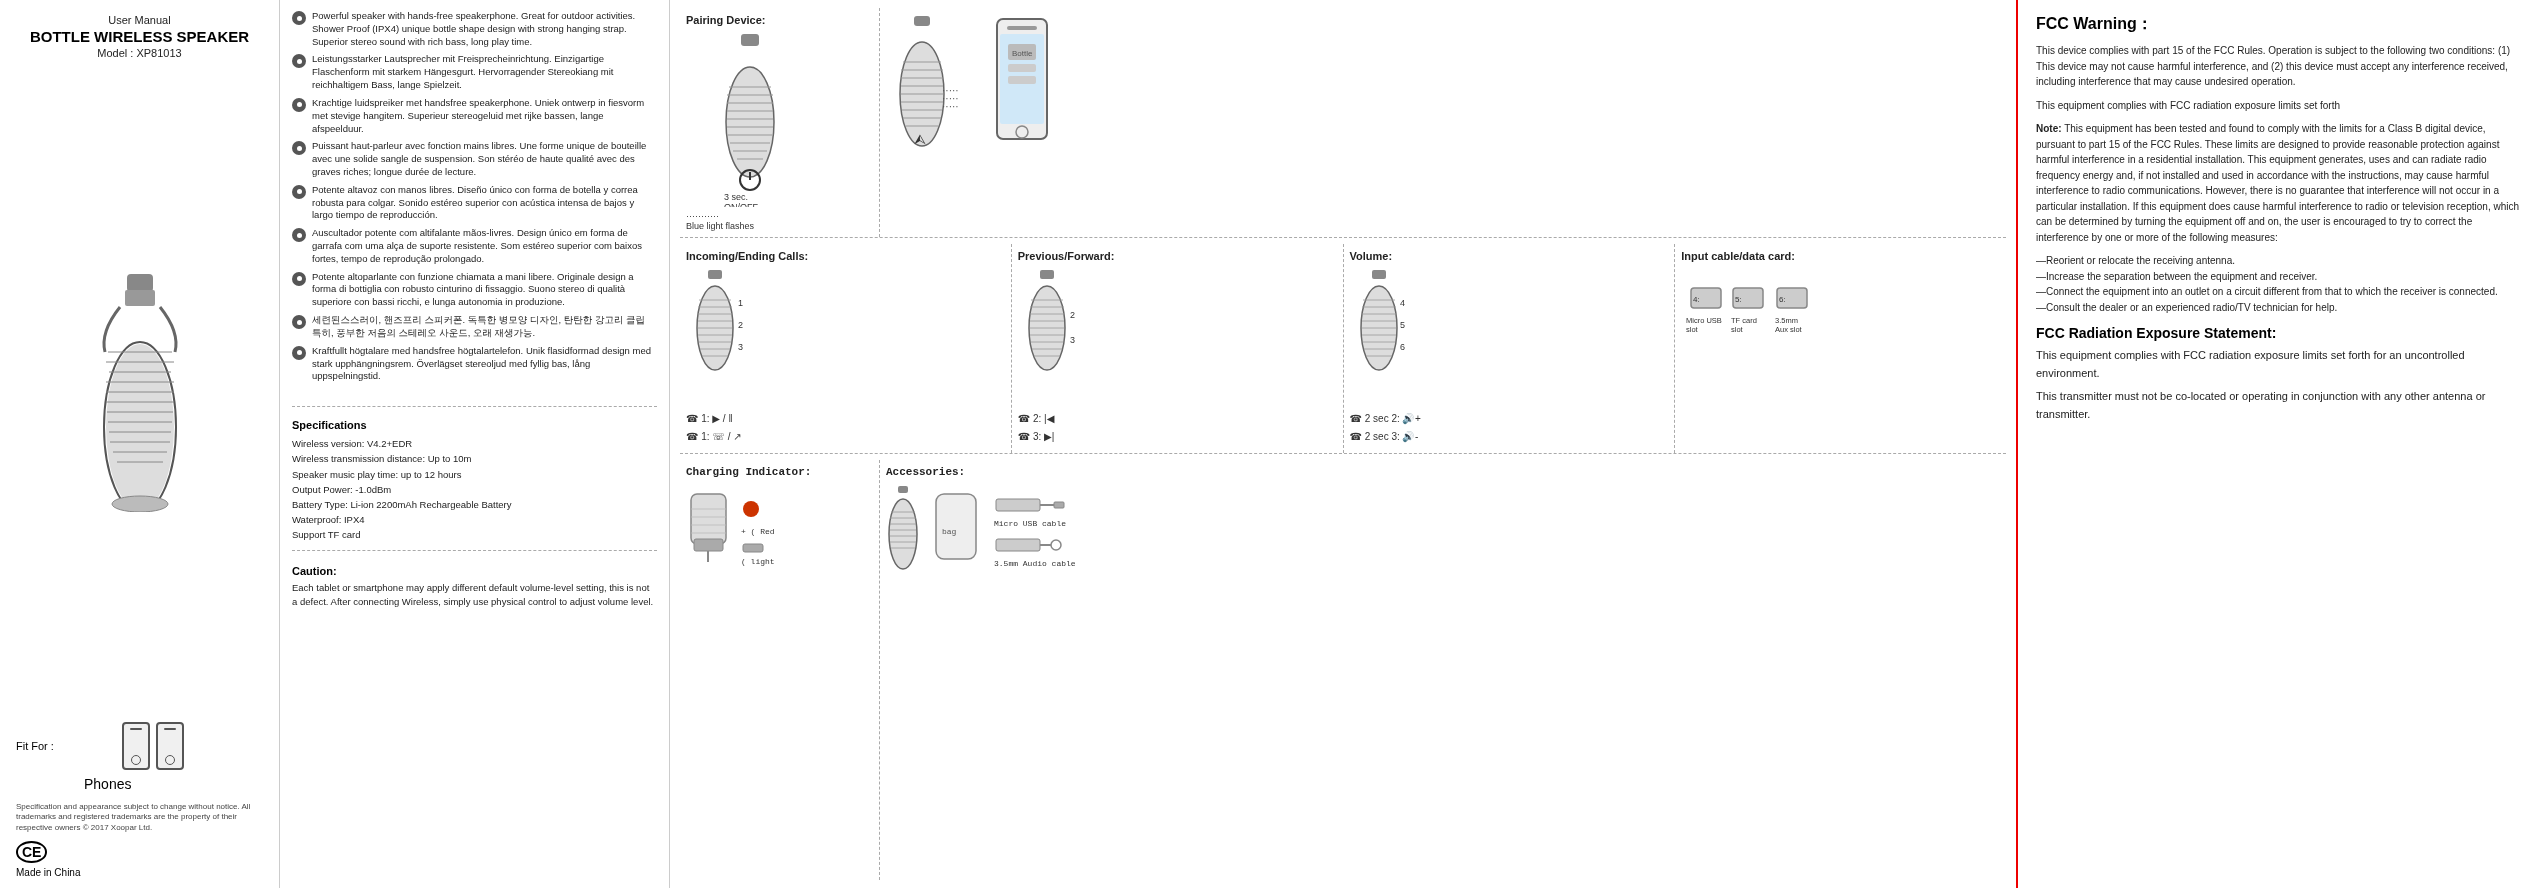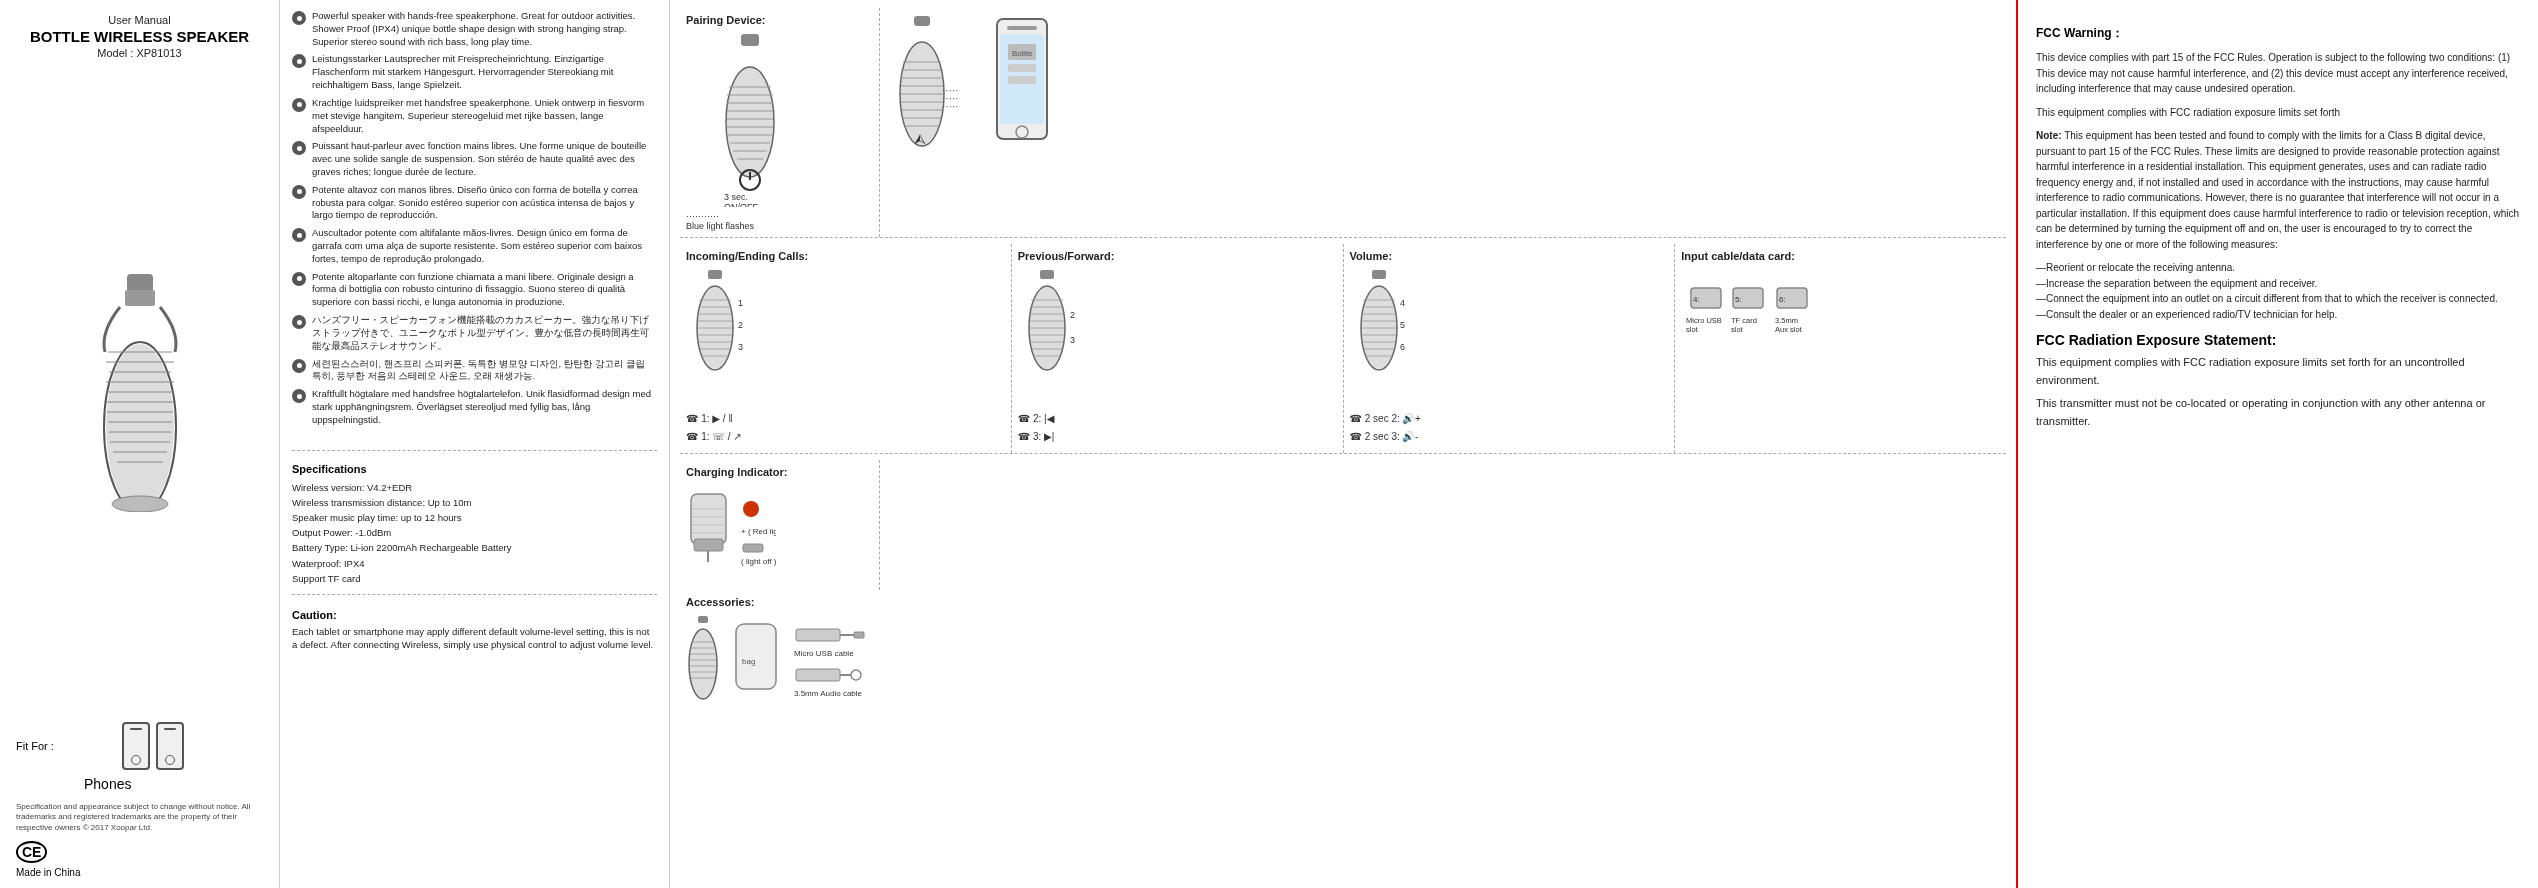--- a/index.html
+++ b/index.html
@@ -294,22 +294,23 @@
       padding: 6px;
       border-right: 1px dashed #aaa;
     }
 
     .diagram-section:last-child {
       border-right: none;
     }
 
     .diagrams-bottom {
       display: flex;
-      flex-direction: column;
+      flex-direction: row;
       flex: 1;
+      font-family: Liberation Mono, monospace;
     }
 
     .diagram-charging {
       width: 200px;
       min-width: 200px;
       padding: 6px;
       border-right: 1px dashed #aaa;
     }
 
     .diagram-accessories {
@@ -320,24 +321,23 @@
     
     .fcc-panel {
       width: 520px;
       min-width: 520px;
       height: 100%;
       padding: 14px 18px;
       overflow: hidden;
     }
 
     .fcc-warning-title {
-      font-size: 12px;
+      font-size: 16px;
       font-weight: bold;
       margin-bottom: 8px;
-      margin-top: 11px;
     }
 
     .fcc-text {
       font-size: 10px;
       line-height: 1.55;
       color: #222;
       margin-bottom: 8px;
     }
 
     .fcc-radiation-title {
@@ -444,24 +444,20 @@
         <span class="bullet"></span>
         <span>Potente altavoz con manos libres. Diseño único con forma de botella y correa robusta para colgar. Sonido estéreo superior con acústica intensa de bajos y largo tiempo de reproducción.</span>
       </li>
       <li>
         <span class="bullet"></span>
         <span>Auscultador potente com altifalante mãos-livres. Design único em forma de garrafa com uma alça de suporte resistente. Som estéreo superior com baixos fortes, tempo de reprodução prolongado.</span>
       </li>
       <li>
         <span class="bullet"></span>
         <span>Potente altoparlante con funzione chiamata a mani libere. Originale design a forma di bottiglia con robusto cinturino di fissaggio. Suono stereo di qualità superiore con bassi ricchi, e lunga autonomia in produzione.</span>
-      </li>
-      <li>
-        <span class="bullet"></span>
-        <span>ハンズフリー・スピーカーフォン機能搭載のカカスピーカー。強力な吊り下げストラップ付きで、ユニークなボトル型デザイン。豊かな低音の長時間再生可能な最高品ステレオサウンド。</span>
       </li>
       <li>
         <span class="bullet"></span>
         <span>세련된스스러이, 핸즈프리 스피커폰. 독특한 병모양 디자인, 탄탄한 강고리 클립 특히, 풍부한 저음의 스테레오 사운드, 오래 재생가능.</span>
       </li>
       <li>
         <span class="bullet"></span>
         <span>Kraftfullt högtalare med handsfree högtalartelefon. Unik flasidformad design med stark upphängningsrem. Överlägset stereoljud med fyllig bas, lång uppspelningstid.</span>
       </li>
     </ul>

